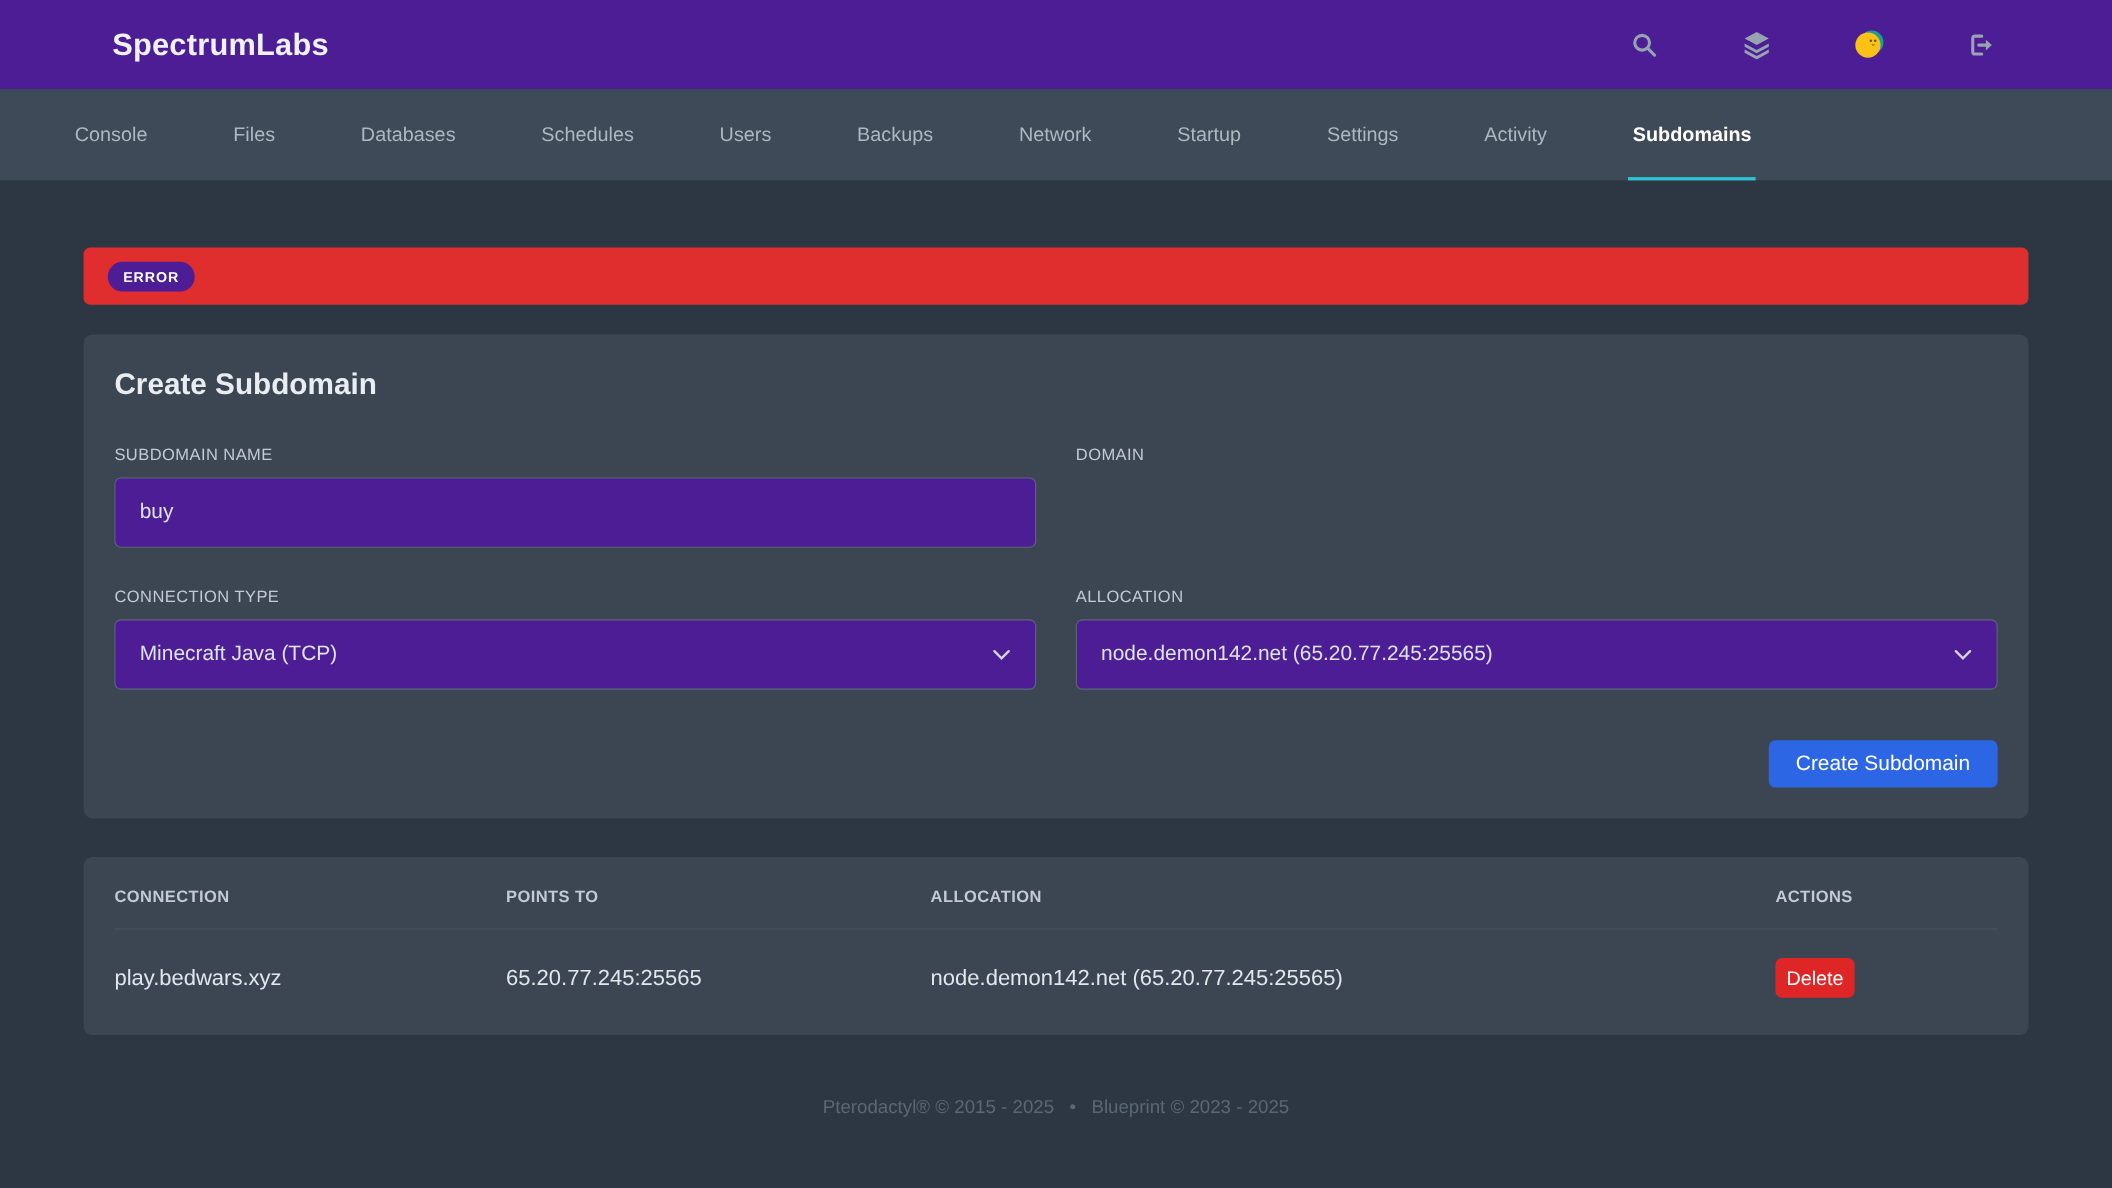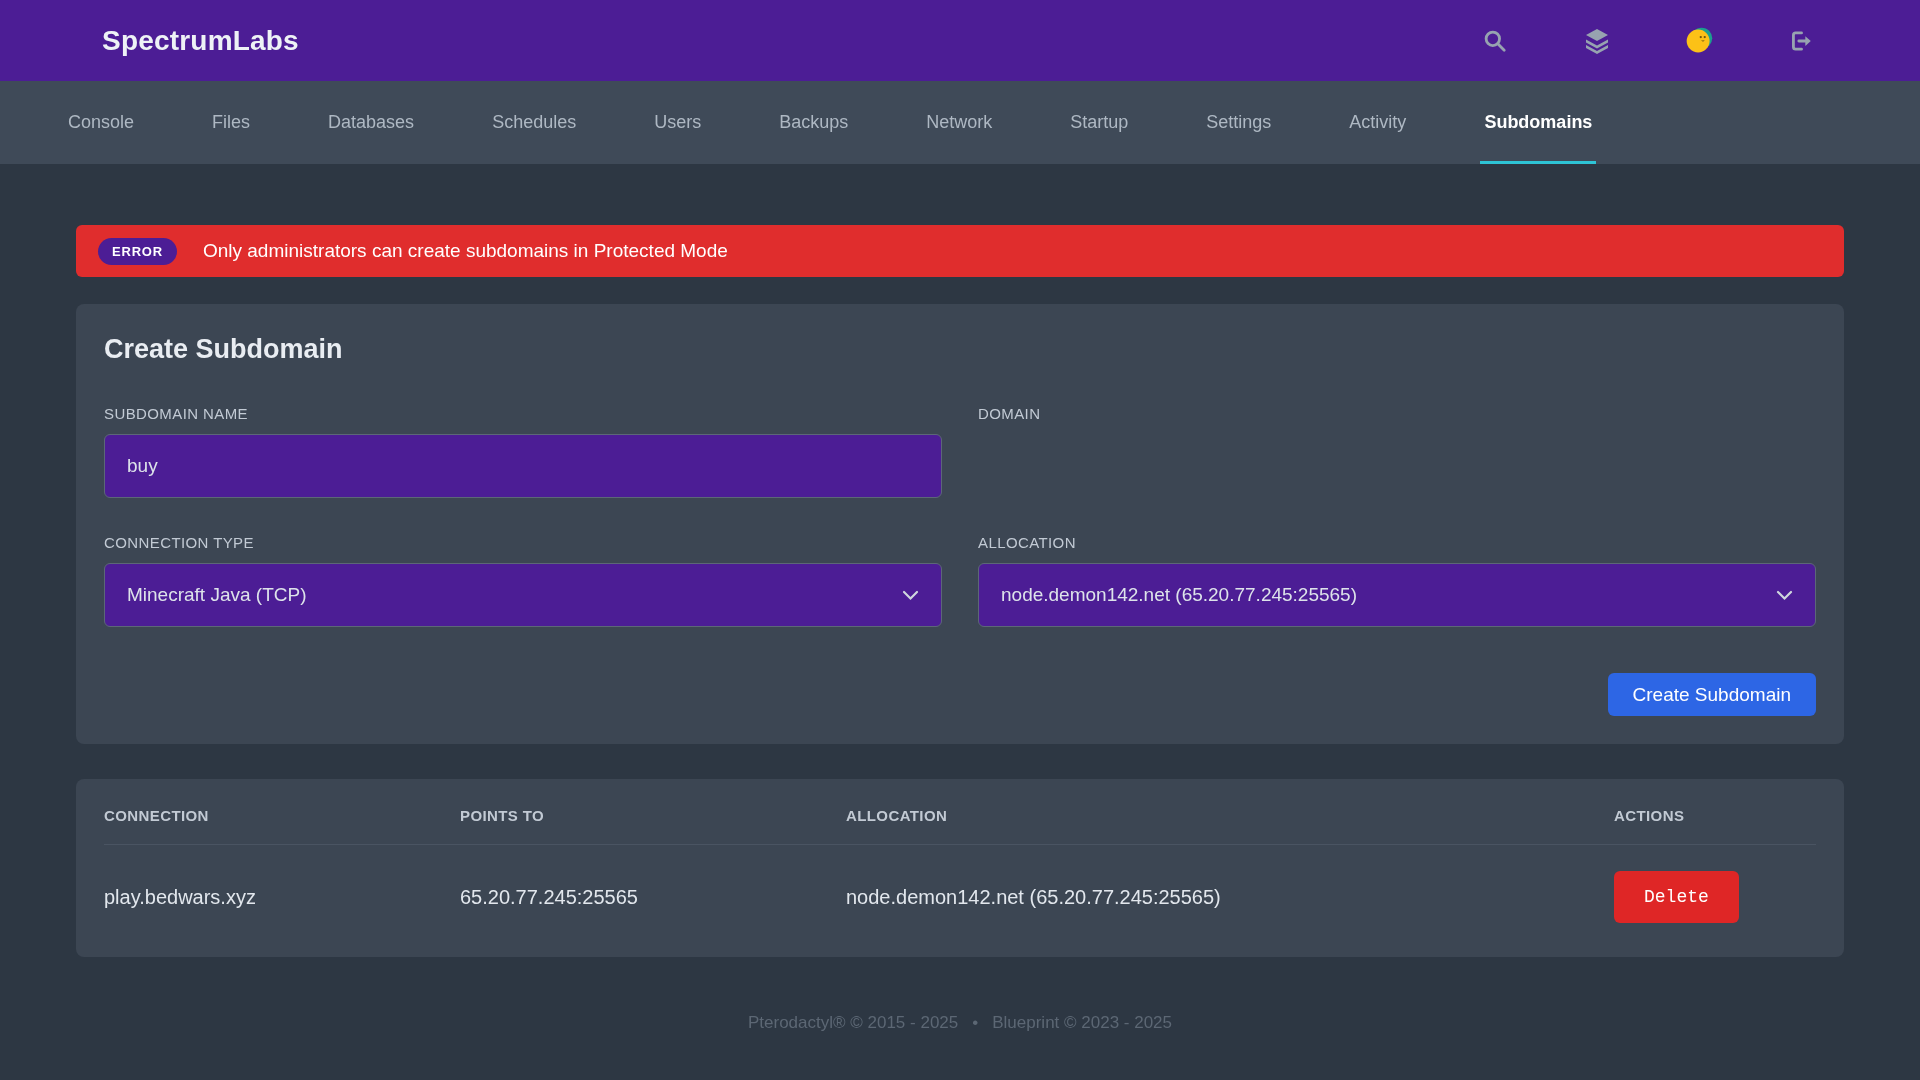--- a/index.html
+++ b/index.html
@@ -160,24 +160,24 @@
     padding-bottom: 20px;
   }
   .divider { height: 1px; background: #4a5462; }
   .tbody-row { padding-top: 26px; }
   .tbody-row .cell { font-size: 20px; color: #e2e7ed; }
   .btn-danger {
     background: #df2626;
     color: #ffffff;
     border: none;
     border-radius: 6px;
-    height: 52px;
-    padding: 0 30px;
+    height: 36px;
+    padding: 0 10px;
     font-size: 18px;
-    font-family: Liberation Mono, monospace;
+    font-family: Liberation Sans, sans-serif;
     cursor: pointer;
   }
 
   
   .footer {
     margin-top: 56px;
     display: flex;
     justify-content: center;
     align-items: center;
     gap: 14px;
@@ -236,21 +236,20 @@
     <a class="tab">Startup</a>
     <a class="tab">Settings</a>
     <a class="tab">Activity</a>
     <a class="tab active">Subdomains</a>
   </nav>
 
   <main class="container">
 
     <div class="alert">
       <span class="alert-badge">ERROR</span>
-      <span class="alert-msg">Only administrators can create subdomains in Protected Mode</span>
     </div>
 
     <section class="card form-card">
       <h2 class="card-title">Create Subdomain</h2>
 
       <div class="form-grid">
         <div class="field">
           <label>SUBDOMAIN NAME</label>
           <input class="input" type="text" value="buy" style="">
         </div>

